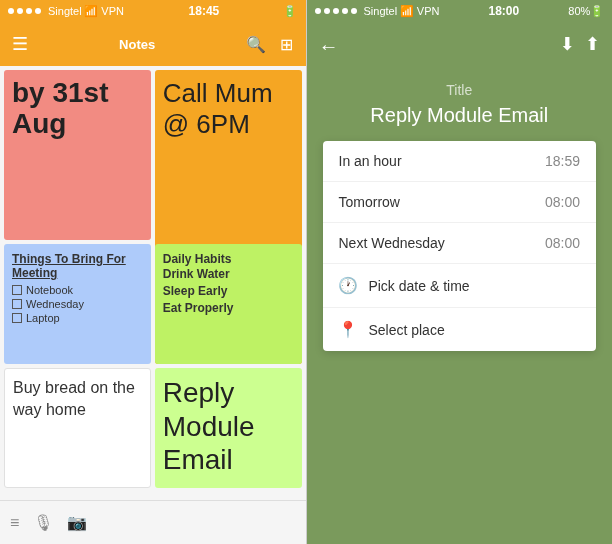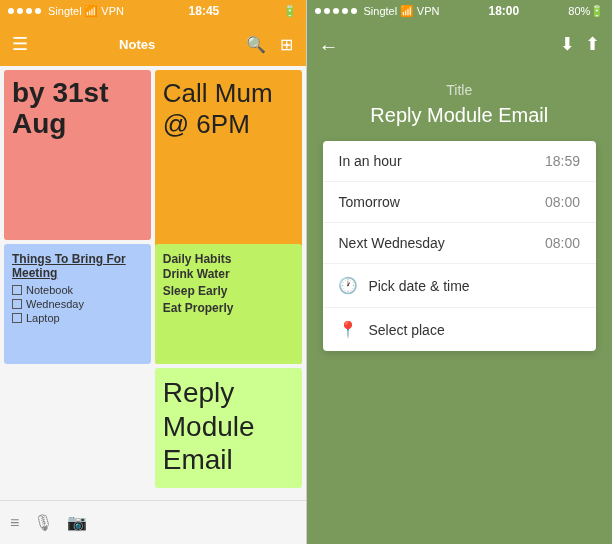--- a/index.html
+++ b/index.html
@@ -296,20 +296,23 @@
             <span class="checkbox-empty"></span>
             <span>Wednesday</span>
           </li>
         <li>
             <span class="checkbox-empty"></span>
             <span>Laptop</span>
           </li>
       </ul>
     </div>
 
+    <div class="note-card note-white-1" style="grid-column:1;grid-row:3;">
+      <div class="note-text">Buy bread on the way home</div>
+    </div>
 
     <div class="note-card note-yellow" style="grid-column:2;grid-row:2;background:#bef264;">
       <div class="note-title">Daily Habits</div>
       <div class="note-text" style="white-space:pre-line">Drink Water
 Sleep Early
 Eat Properly</div>
     </div>
 
     <div class="note-card note-green-big" style="grid-column:2;grid-row:3;background:#ccff90;">
       <div class="note-big">Reply Module Email</div>

